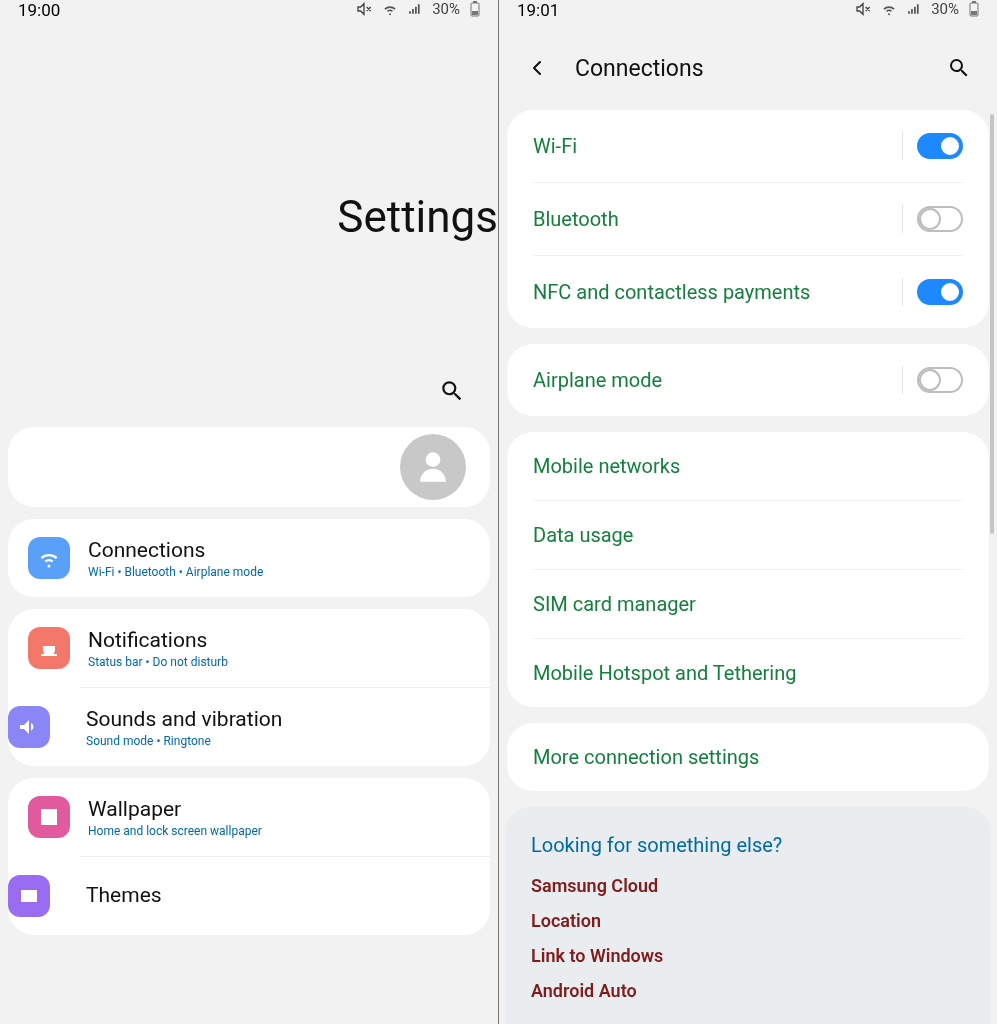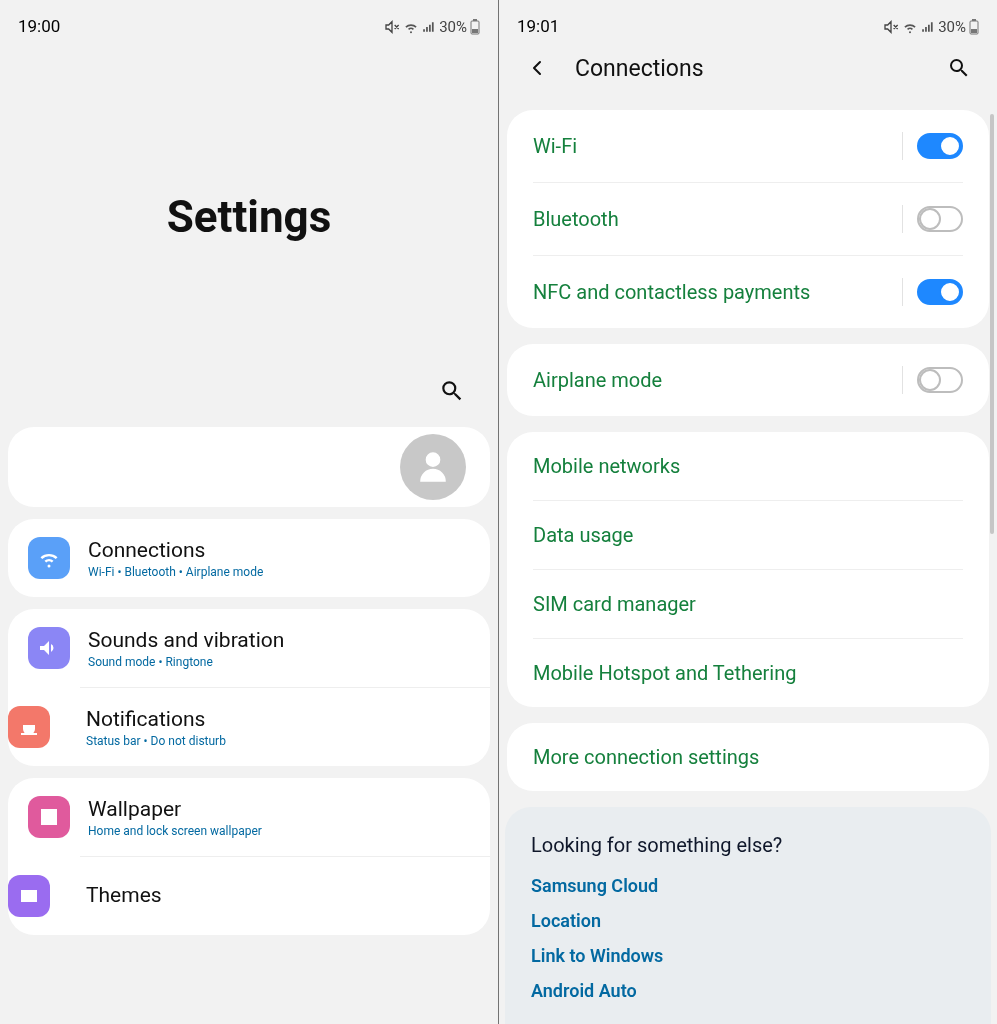--- a/index.html
+++ b/index.html
@@ -17,35 +17,35 @@
     background: #f2f2f2;
     position: relative;
     overflow: hidden;
   }
   .pane.right { border-left: 1px solid #737373; width: 499px; }
 
   
   .status-bar {
     height: 36px;
     display: flex;
-    align-items: flex-end;
+    align-items: flex-start;
     justify-content: space-between;
     padding: 0 18px;
     font-size: 17px;
     color: #000;
   }
-  .status-icons { display: flex; align-items: center; gap: 3px; color:#444; }
+  .status-icons { display: flex; align-items: center; gap: 10px; color:#444; }
   .status-icons .batt { font-size: 15px; }
   .status-icons svg { display:block; }
 
   
   .hero-title {
-    text-align: center;
+    text-align: right;
     font-size: 44px;
-    font-weight: 700;
+    font-weight: 400;
     color: #111;
     margin-top: 155px;
   }
   .search-row {
     display: flex; justify-content: flex-end;
     margin-top: 130px; padding-right: 28px;
   }
   .search-btn { width: 36px; height: 36px; display:flex; align-items:center; justify-content:center; background:none; border:none; cursor:pointer; }
 
   .card {
@@ -109,22 +109,22 @@
     position:absolute; top:0; left:0;
     width:22px; height:22px; border-radius:50%;
     background:#fff; border:2px solid #bdbdbd; box-sizing:border-box;
   }
   .toggle.on { background:#1e88ff; border-color:#1e88ff; }
   .toggle.on .knob { left:auto; right:0; border-color:#1e88ff; background:#fff; }
 
   .suggest-block {
     background:#e9edf0; border-radius: 26px 26px 0 0; padding: 26px 26px 10px;
   }
-  .suggest-title { font-size: 20px; color:#0f172a; margin-bottom: 18px; }
-  .suggest-link { font-size: 18px; color:#0369a1; font-weight:600; margin: 14px 0; cursor:pointer; }
+  .suggest-title { font-size: 20px; color:#0369a1; margin-bottom: 18px; }
+  .suggest-link { font-size: 18px; color:#7f1d1d; font-weight:600; margin: 14px 0; cursor:pointer; }
 
   .scrollbar-ind {
     position:absolute; right:3px; top:14px; width:4px; height:420px; border-radius:2px; background:#c6c6c6;
   }
 </style>
 </head>
 <body>
 
 <div class="pane left">
   <div class="status-bar">
@@ -175,39 +175,39 @@
             </svg>
       </div>
       <div class="setting-text">
         <div class="title">Connections</div>
         <div class="sub">Wi-Fi  •  Bluetooth  •  Airplane mode</div>
       </div>
         </div>
       </div>
       <div class="card">
         <div class="setting-row">
+      <div class="icon-badge" style="background:#f3786a">
+        <svg width="24" height="24" viewBox="0 0 24 24" fill="#fff">
+              <path d="M6 10h12v4a6 6 0 01-12 0v-4zm-2 8h16v2H4v-2z"></path>
+            </svg>
+      </div>
+      <div class="setting-text">
+        <div class="title">Notifications</div>
+        <div class="sub">Status bar  •  Do not disturb</div>
+      </div>
+        </div>
+        <div class="setting-row">
       <div class="icon-badge" style="background:#8b86f5">
         <svg width="24" height="24" viewBox="0 0 24 24" fill="#fff">
               <path d="M3 10v4h4l5 5V5L7 10H3zm13.5 2a4.5 4.5 0 00-2.5-4v8a4.5 4.5 0 002.5-4z"></path>
             </svg>
       </div>
       <div class="setting-text">
         <div class="title">Sounds and vibration</div>
         <div class="sub">Sound mode  •  Ringtone</div>
-      </div>
-        </div>
-        <div class="setting-row">
-      <div class="icon-badge" style="background:#f3786a">
-        <svg width="24" height="24" viewBox="0 0 24 24" fill="#fff">
-              <path d="M6 10h12v4a6 6 0 01-12 0v-4zm-2 8h16v2H4v-2z"></path>
-            </svg>
-      </div>
-      <div class="setting-text">
-        <div class="title">Notifications</div>
-        <div class="sub">Status bar  •  Do not disturb</div>
       </div>
         </div>
       </div>
       <div class="card">
         <div class="setting-row">
       <div class="icon-badge" style="background:#e05a9d">
         <svg width="24" height="24" viewBox="0 0 24 24" fill="#fff">
               <path d="M4 4h16v16H4zM7 15l3-4 2 3 3-5 3 6H7z"></path>
             </svg>
       </div>

